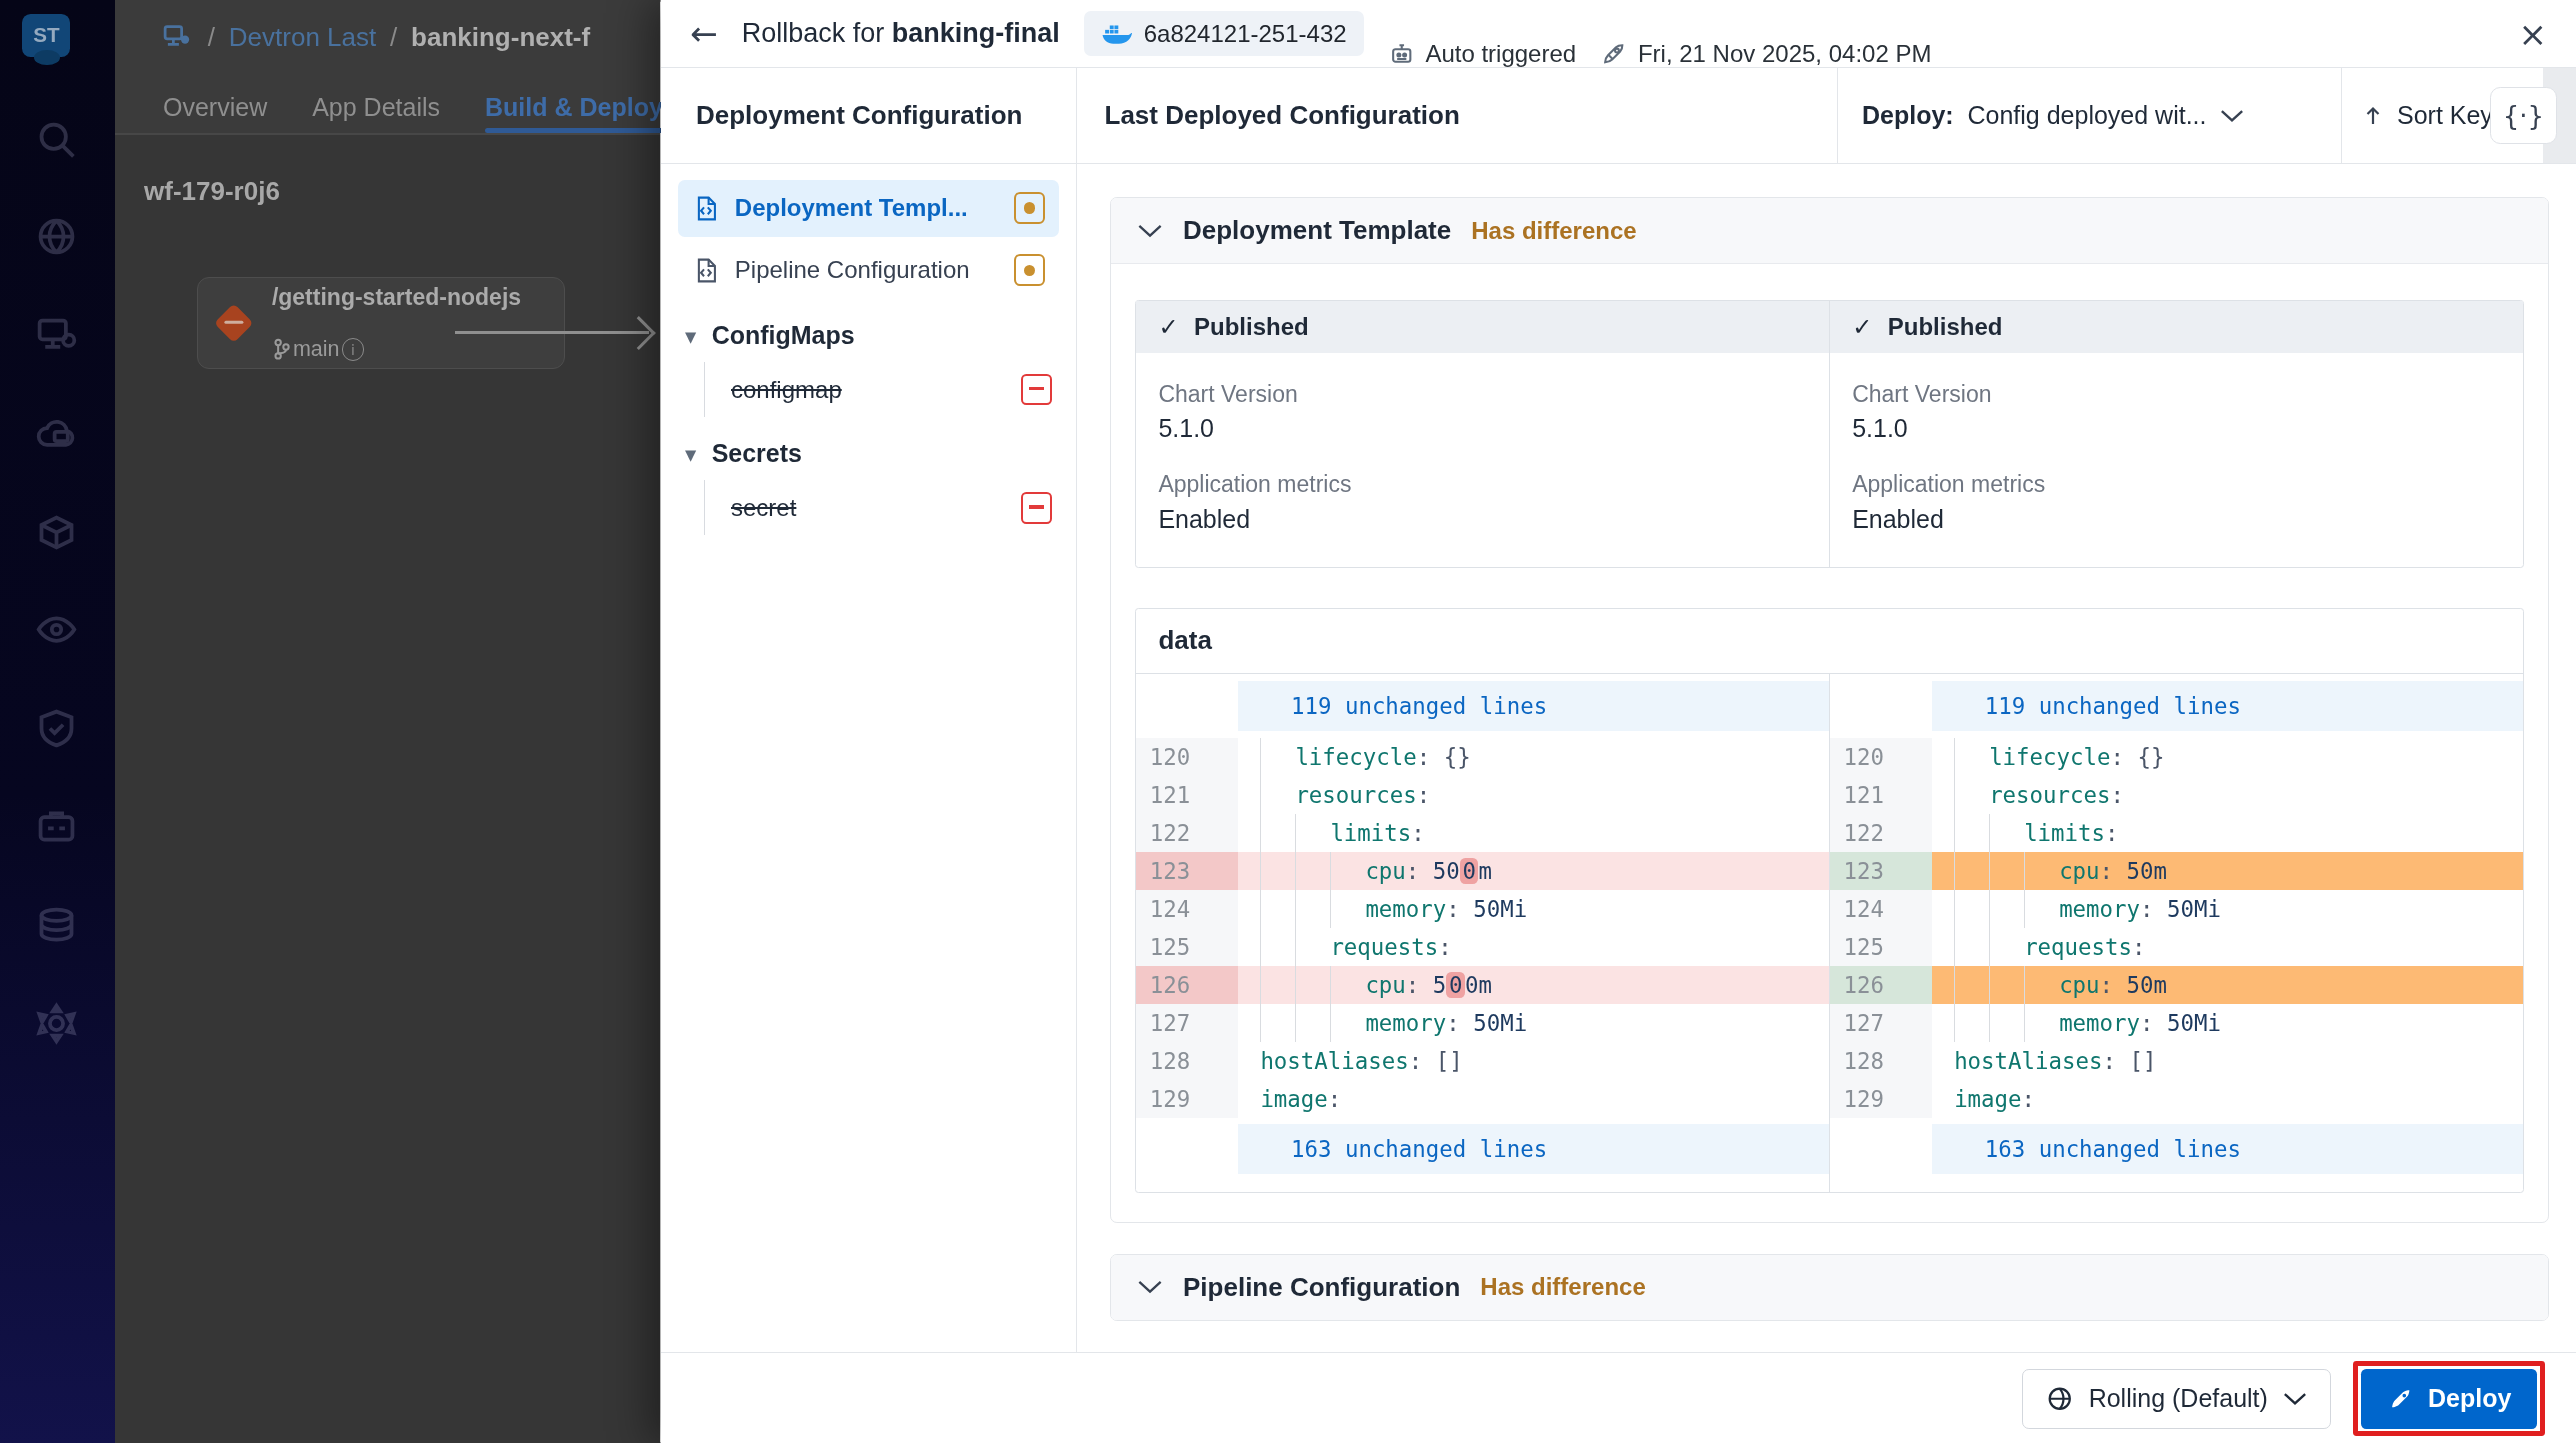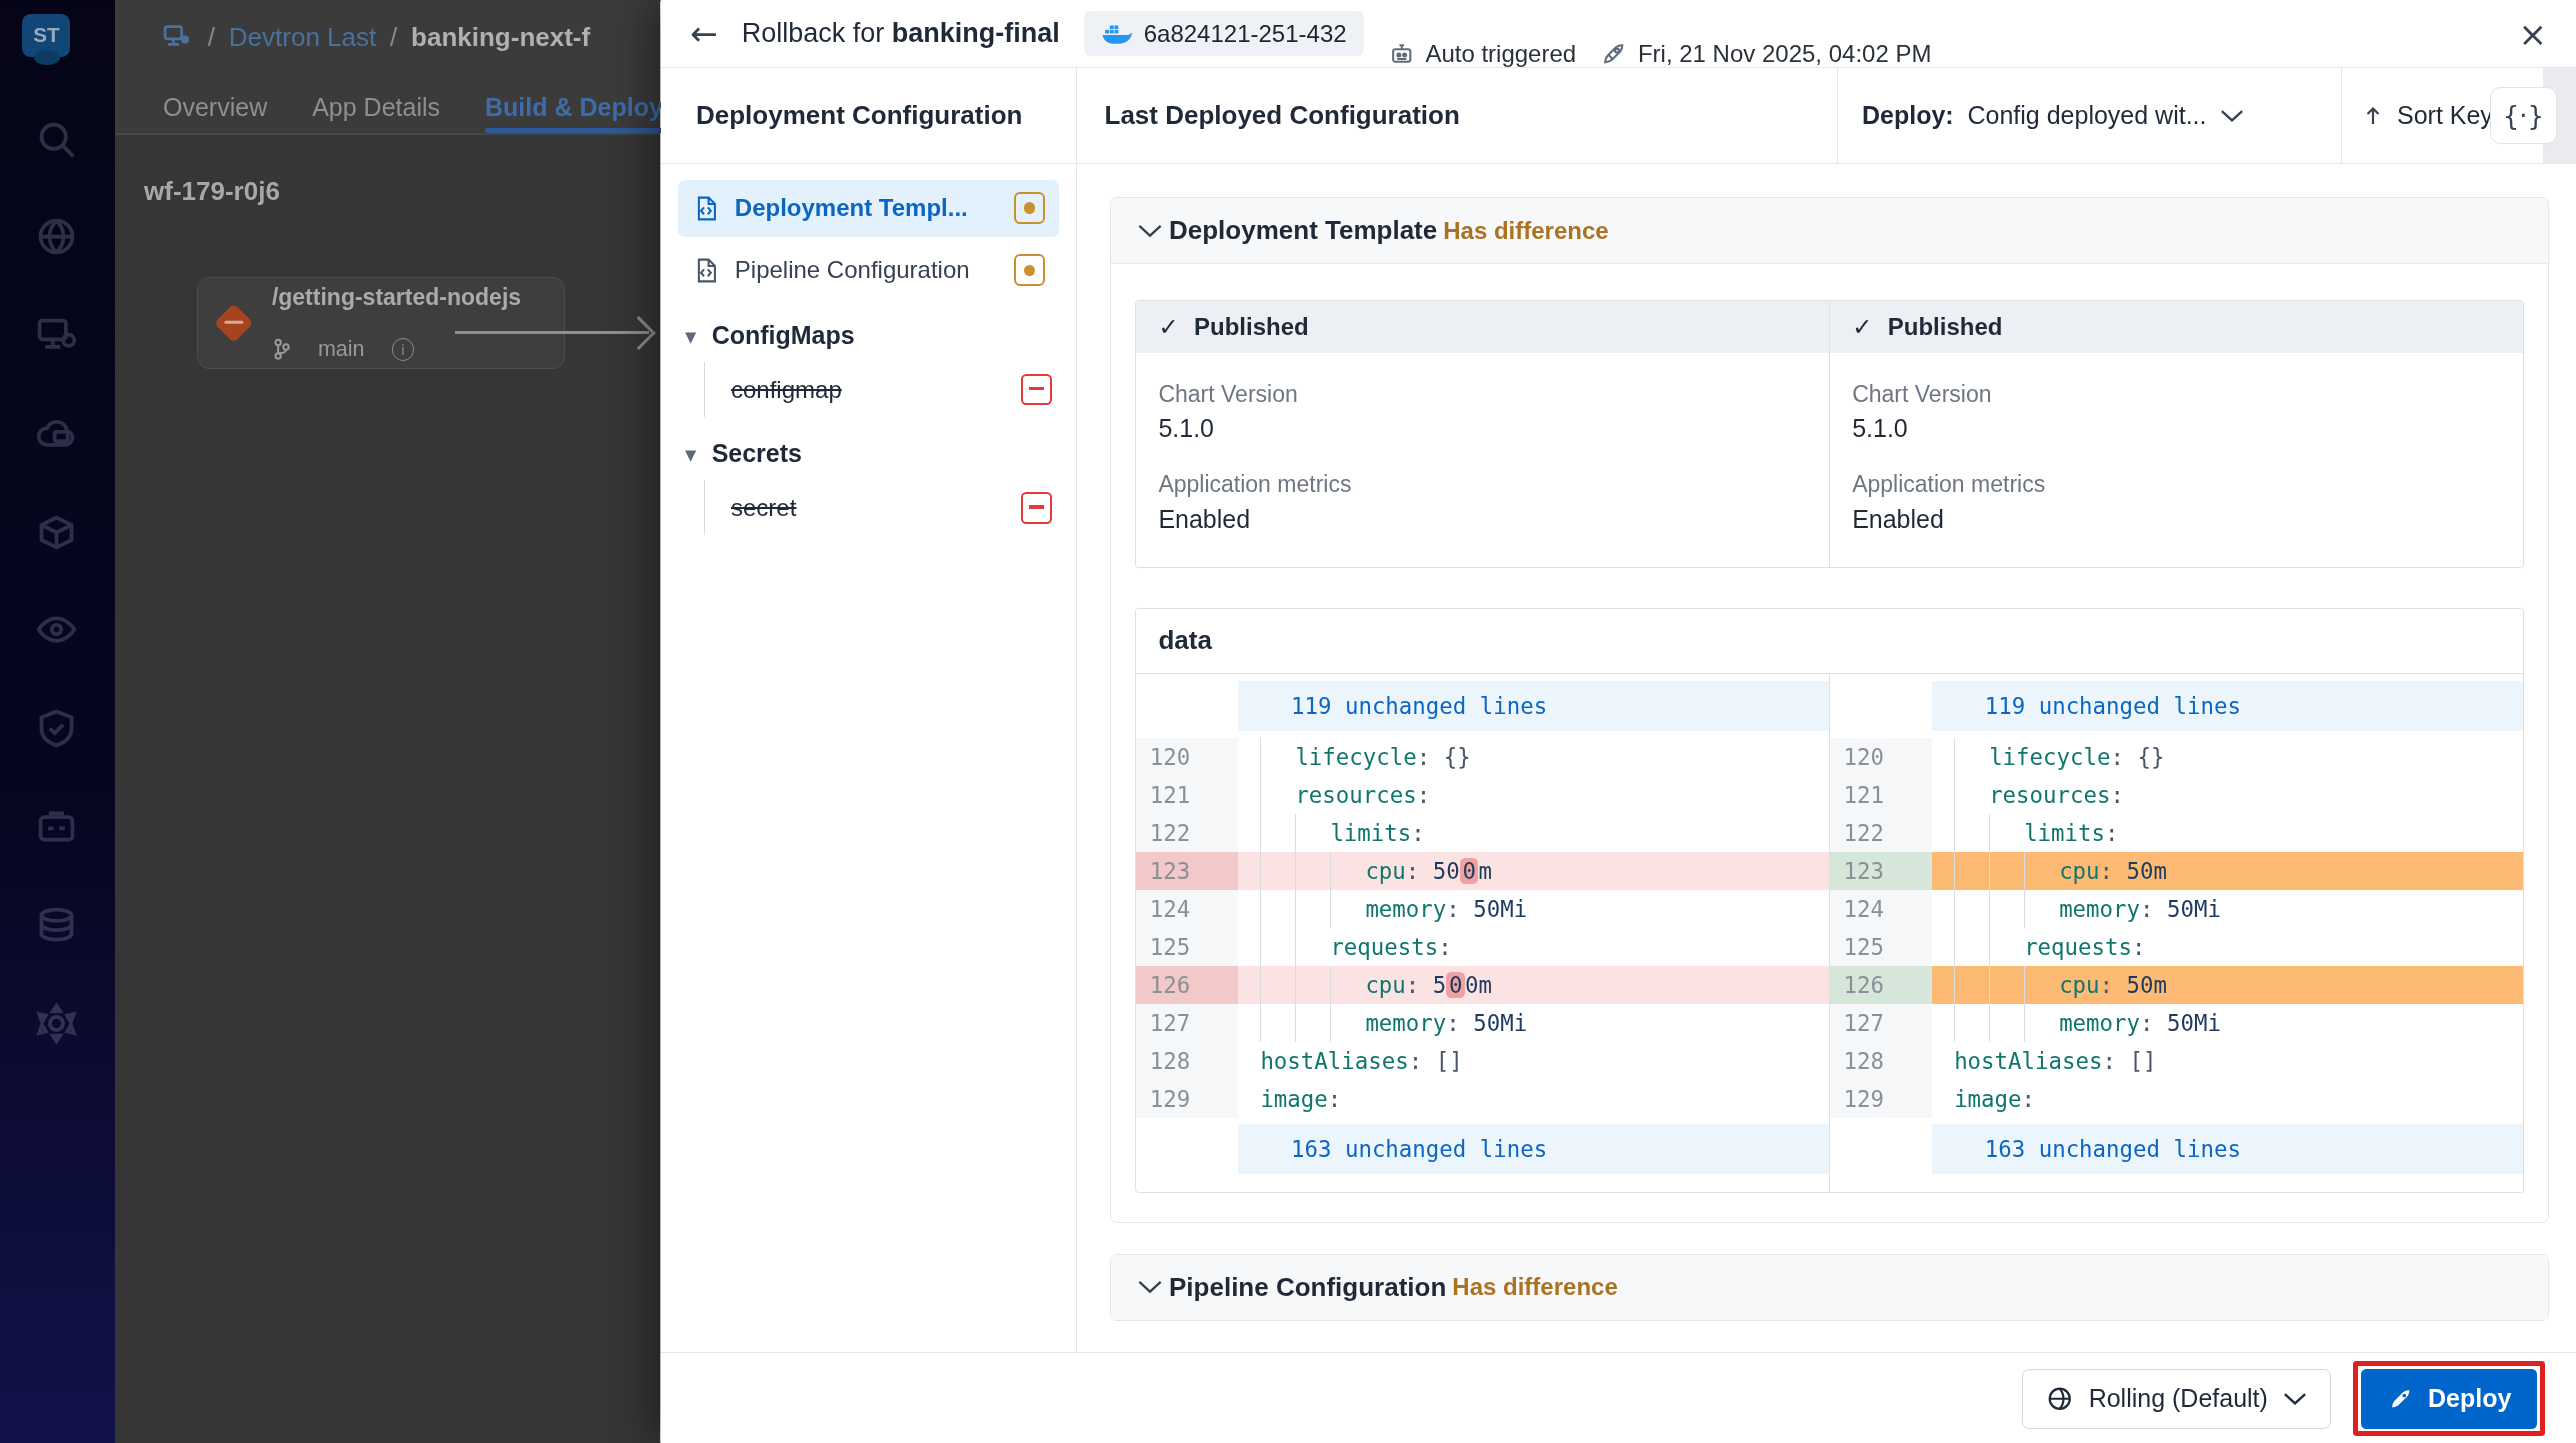--- a/index.html
+++ b/index.html
@@ -29,21 +29,21 @@
   .bg-tab.active{color:#3e6ca8;font-weight:bold;}
   .bg-tab.active::after{content:"";position:absolute;left:0;right:0;bottom:-1.7px;height:4.3px;background:#2f5a96;border-radius:2.6px;}
   .bg-divider{position:absolute;left:0;top:133px;width:100%;height:1.7px;background:#474747;}
   .bg-content{position:absolute;left:0;top:135px;width:100%;bottom:0;background:#363636;}
   .bg-wfname{position:absolute;left:29px;top:41px;font-size:26px;font-weight:bold;color:#a8a8a8;}
   .bg-card{position:absolute;left:82px;top:142px;width:368px;height:92px;border:1.7px solid #4d4d4d;
     border-radius:12px;background:#3e3e3e;display:flex;align-items:center;padding:0 22.4px;gap:24px;box-sizing:border-box;}
   .git-diamond{width:27.5px;height:27.5px;background:#a8431f;border-radius:5.2px;transform:rotate(45deg);position:relative;flex:none;}
   .git-diamond::after{content:"";position:absolute;left:12px;top:4.3px;width:3.4px;height:19px;background:#cfae9e;transform:rotate(45deg);border-radius:1.7px;}
   .bg-card-title{font-size:23px;font-weight:bold;color:#ababab;white-space:nowrap;}
-  .bg-card-sub{display:flex;align-items:center;gap:27px;font-size:21.5px;color:#9a9a9a;margin-top:26px;}
+  .bg-card-sub{display:flex;align-items:center;gap:2px;font-size:21.5px;color:#9a9a9a;margin-top:26px;}
   .bg-info{width:20.6px;height:20.6px;border:1.7px solid #8a8a8a;border-radius:50%;font-size:13.8px;display:flex;
     align-items:center;justify-content:center;color:#8a8a8a;}
   .bg-arrow{position:absolute;left:340px;top:196px;width:194px;height:3.4px;background:#8f8f8f;}
   .bg-arrow::after{content:"";position:absolute;right:-1.7px;top:-10.3px;width:20.6px;height:20.6px;
     border-top:3.4px solid #8f8f8f;border-right:3.4px solid #8f8f8f;transform:rotate(45deg);}
 
   
   #modal{position:absolute;left:661px;top:0;width:1915px;height:1444px;background:#fff;
     box-shadow:-12px 0 38px rgba(0,0,0,.4);display:flex;flex-direction:column;}
   .m-header{height:67px;flex:none;border-bottom:1.7px solid #e3e6ea;display:flex;align-items:center;
@@ -89,21 +89,21 @@
   .mh-seg2 .dval{white-space:nowrap;overflow:hidden;}
   .mh-seg3{flex:1;display:flex;align-items:center;gap:12px;padding-left:19px;font-size:25px;position:relative;cursor:pointer;}
   .corner-strip{position:absolute;right:0;top:0;width:33px;height:100%;background:#e9ebee;}
   .code-view-btn{position:absolute;right:19px;top:19px;width:65px;height:55px;background:#fff;
     border:1.7px solid #dfe2e7;border-radius:10.3px;display:flex;align-items:center;justify-content:center;
     font-size:26px;color:#374151;cursor:pointer;z-index:2;}
 
   .scroll-area{flex:1;overflow:hidden;padding:33px 27.5px 0 33px;}
   .section-card{border:1.7px solid #e3e6ea;border-radius:6.9px;background:#fff;}
   .card-head{height:65px;background:#f7f8fa;border-radius:5.2px 5.2px 0 0;display:flex;align-items:center;
-    gap:6px;padding:0 26px;cursor:pointer;}
+    gap:20px;padding:0 26px;cursor:pointer;}
   .card-head .sec-title{font-size:26px;font-weight:bold;}
   .card-head .sec-status{font-size:24px;font-weight:bold;color:#ab7222;}
   .collapsed .card-head{border-radius:5.2px;}
   .card-body{padding:36px 24px 29px;border-top:1.7px solid #e8eaee;}
 
   .pub-table{display:flex;border:1.7px solid #dde1e6;border-radius:3.4px;}
   .pub-col{flex:1;min-width:0;}
   .pub-col + .pub-col{border-left:1.7px solid #dde1e6;}
   .pub-head{height:52px;background:#eceff3;display:flex;align-items:center;gap:15.5px;padding-left:22.4px;
     font-size:24px;font-weight:bold;}

